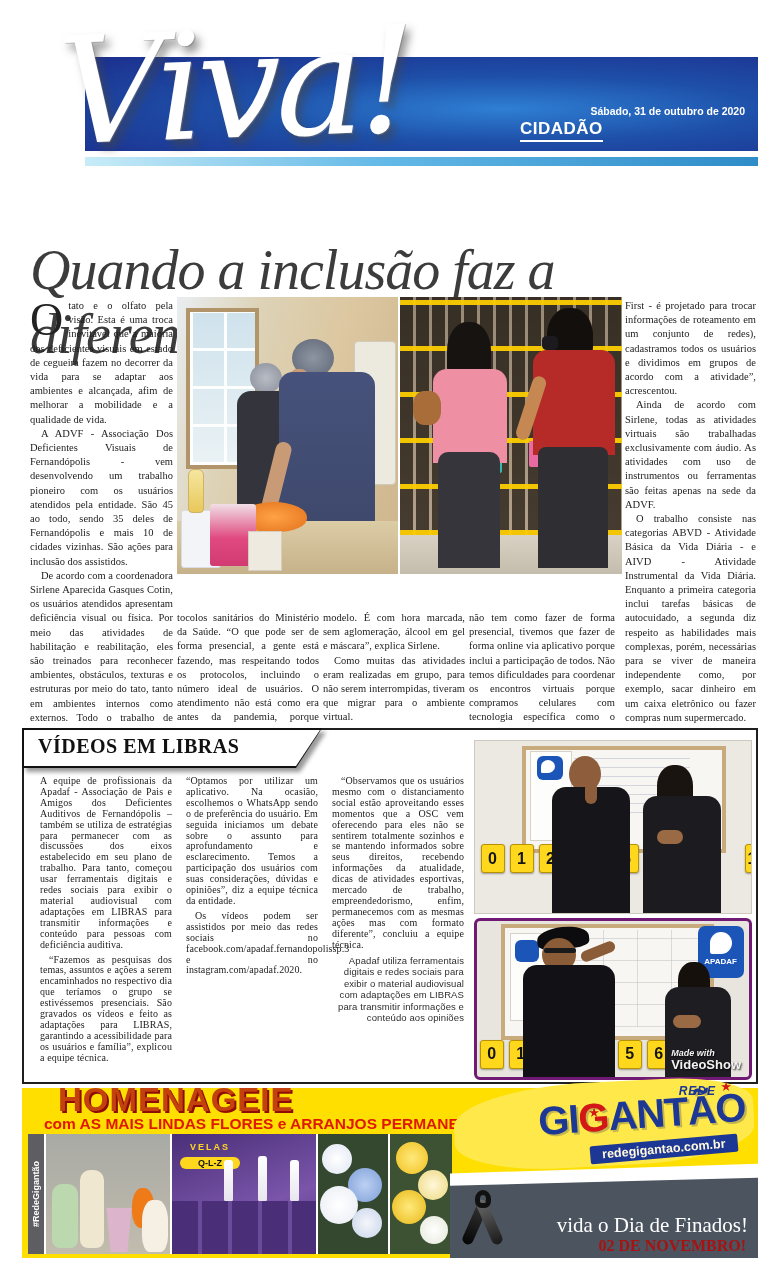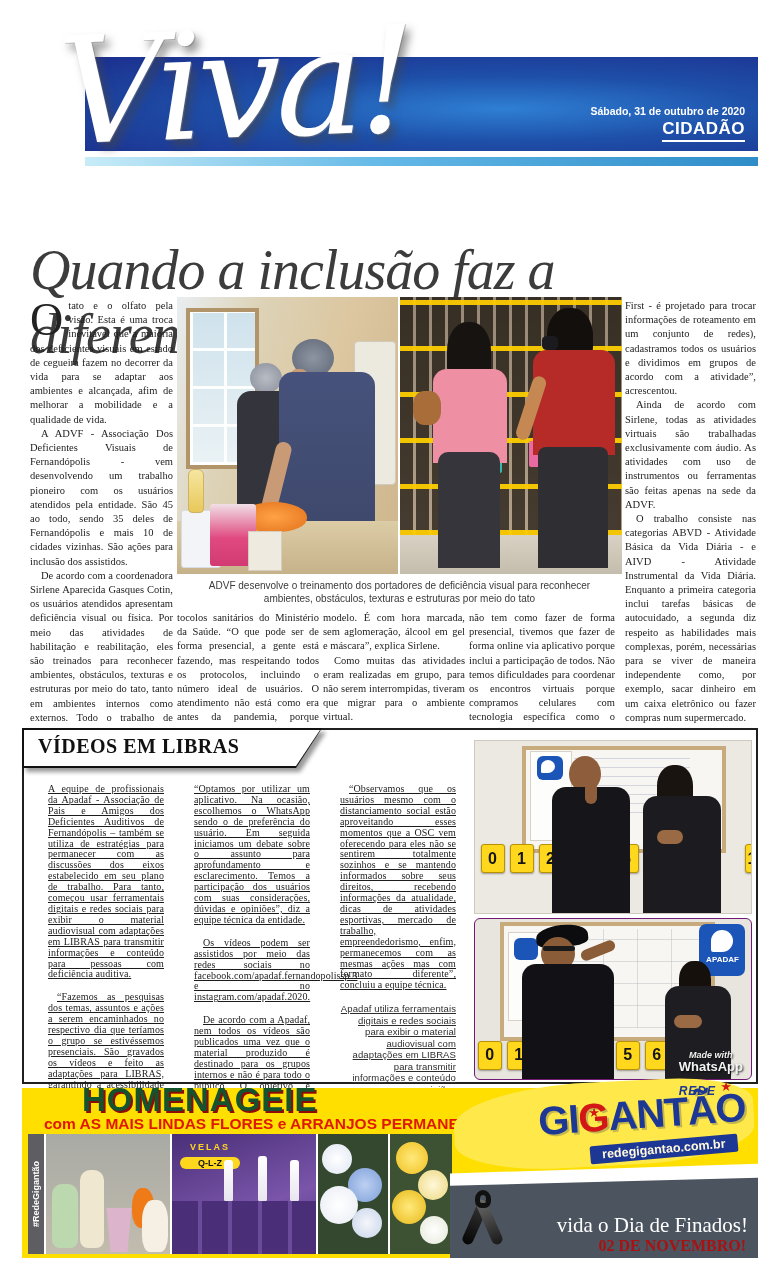--- a/index.html
+++ b/index.html
@@ -10,21 +10,21 @@
   
   .banner { position:absolute; left:85px; top:57px; width:673px; height:94px;
             background:radial-gradient(ellipse at 62% 55%, #2e7fd4 0%, #1e4fa8 45%, #1c2f8e 100%); }
   .banner-strip { position:absolute; left:85px; top:154px; width:673px; height:12px;
             background:linear-gradient(to right,#c8ecf8,#62b8e6 45%,#2e8cc8); border-top:3px solid #fff; }
   .logo { position:absolute; left:58px; top:12px; z-index:3; color:#fff;
           font:italic 400 148px/1 "DejaVu Serif",serif; letter-spacing:-6px; transform:rotate(-2deg);
           text-shadow:5px 7px 9px rgba(70,70,70,.55), 1px 1px 0 rgba(150,150,150,.5); }
   .mast-date { position:absolute; left:520px; top:105px; width:225px; text-align:right; color:#fff;
           font:700 10.5px/12px "Liberation Sans","DejaVu Sans",sans-serif; z-index:4; }
-  .mast-section { position:absolute; left:520px; top:119px; width:225px; text-align:right; z-index:4; }
+  .mast-section { position:absolute; left:520px; top:119px; width:225px; z-index:4; }
   .mast-section span { display:inline-block; color:#fff; border-bottom:2px solid #fff; padding-bottom:1px;
           font:800 17px/20px "Liberation Sans","DejaVu Sans",sans-serif; letter-spacing:.5px; }
 
   
   .headline { position:absolute; left:30px; top:200px; width:728px;
           font:italic 400 56px/1.15 "Liberation Serif",serif; color:#3c3c3c; letter-spacing:-1px; }
 
   
   .col { position:absolute; font:10.5px/14.2px "Liberation Serif",serif; color:#1c1c1c;
          text-align:justify; }
@@ -49,72 +49,72 @@
       background:
         repeating-linear-gradient(0deg, rgba(252,204,0,.95) 0 5px, rgba(0,0,0,0) 5px 46px),
         repeating-linear-gradient(90deg, rgba(28,24,20,.65) 0 13px, rgba(235,225,210,.35) 13px 16px),
         linear-gradient(#6a5a44,#937d62); }
   .photoB .floor { position:absolute; left:0; right:0; bottom:0; height:14%;
       background:linear-gradient(#d9d2c4,#c4bcac); }
 
   .photoC { left:450px; top:10px;  width:278px; height:174px; background:#ece9e2;
             border:1px solid #cfcac0; }
   .photoD { left:450px; top:188px; width:278px; height:162px; background:#e8e5de;
-            border:1px solid #701a75; border-radius:6px; }
+            border:3px solid #701a75; border-radius:6px; }
   .board { position:absolute; background:#f7f6f2; border:4px solid #c8ab7c; }
   .scribble { position:absolute; opacity:.5;
       background:repeating-linear-gradient(0deg, rgba(90,100,150,.45) 0 1px, transparent 1px 9px); }
   .gridlines { position:absolute; opacity:.4;
       background:
         repeating-linear-gradient(0deg, rgba(110,110,130,.5) 0 1px, transparent 1px 22px),
         repeating-linear-gradient(90deg, rgba(110,110,130,.5) 0 1px, transparent 1px 34px); }
   .cardrow { position:absolute; display:flex; gap:5px; align-items:flex-start; }
   .card { width:24px; height:29px; flex:0 0 auto; background:#ffd81e; border:1px solid #b89200;
           border-radius:3px; color:#151515; display:flex; align-items:center; justify-content:center;
           font:800 16px "Liberation Sans","DejaVu Sans",sans-serif; box-shadow:0 1px 2px rgba(0,0,0,.35); }
   .apadaf-badge { position:absolute; background:#1c55b8; border-radius:7px; color:#fff; text-align:center;
           font:800 8px/9px "Liberation Sans","DejaVu Sans",sans-serif; padding-top:4px; }
   .apadaf-badge .glyph { display:block; width:22px; height:22px; margin:2px auto 3px auto; background:#fff;
           border-radius:50% 50% 50% 10%; }
-  .watermark { position:absolute; right:8px; bottom:6px; text-align:center; color:#f2f2f2;
+  .watermark { position:absolute; right:8px; bottom:6px; text-align:left; color:#f2f2f2;
           font-family:"Liberation Sans","DejaVu Sans",sans-serif;
           text-shadow:1px 1px 2px rgba(0,0,0,.8); }
   .watermark .w1 { font:italic 700 9px/9px "Liberation Sans",sans-serif; display:block; }
   .watermark .w2 { font:800 13px/13px "Liberation Sans",sans-serif; display:block; }
 
   
   .libras-box { position:absolute; left:22px; top:728px; width:736px; height:356px;
           border:2px solid #1f1f1f; background:#fff; }
   .tab-wrap { position:absolute; left:-2px; top:-2px; width:300px; height:40px;
           filter:drop-shadow(4px 4px 2px rgba(0,0,0,.4)); z-index:5; }
   .tab-border { position:absolute; inset:0; background:#111;
           clip-path:polygon(0 0, 100% 0, calc(100% - 26px) 100%, 0 100%); }
   .tab-inner { position:absolute; inset:2px; background:#fff;
           clip-path:polygon(0 0, 100% 0, calc(100% - 24px) 100%, 0 100%); }
   .tab-text { position:absolute; left:16px; top:7px; font:700 20px "Liberation Serif",serif;
           color:#111; letter-spacing:.5px; z-index:2; }
   .lcol { position:absolute; width:140px; font:10px/10.9px "Liberation Serif",serif; color:#1c1c1c;
           text-align:justify; letter-spacing:.1px; }
-  .lcol p { margin:12px; text-indent:9px;text-decoration:underline; }
+  .lcol p { margin:4px; text-indent:9px; }
   .lcol p.np { text-indent:0; }
   .L1 { left:12px;  top:42px; height:300px; }
   .L2 { left:158px; top:42px; height:300px; }
   .L3 { left:304px; top:42px; height:300px; }
   .caption2 { margin-top:14px; text-align:right; text-indent:0 !important;
           font:400 9.5px/11.5px "Liberation Sans","DejaVu Sans",sans-serif; color:#2e2e2e; }
 
   
   .head { border-radius:50%; }
   .torso { border-radius:14px 14px 0 0; }
 
   
   .ad { position:absolute; left:22px; top:1088px; width:736px; height:170px; background:#ffdf00; }
-  .ad-headline { position:absolute; left:36px; top:-6px; color:#14532d;
+  .ad-headline { position:absolute; left:36px; top:-6px; color:#c2410c;
           font:900 33px/36px "Liberation Sans","DejaVu Sans",sans-serif; letter-spacing:1px;
-          text-shadow:2px 2px 0 #8f0c06;margin-left:24px; }
+          text-shadow:2px 2px 0 #8f0c06; }
   .ad-sub { position:absolute; left:22px; top:27px; color:#e01800;
           font:800 15.5px/17px "Liberation Sans","DejaVu Sans",sans-serif; }
   .strip { position:absolute; left:6px; top:46px; height:120px; display:flex; }
   .hashtag { width:16px; background:#5e5e62; color:#fff; display:flex; align-items:center; justify-content:center;
           font:600 9px "Liberation Sans",sans-serif; writing-mode:vertical-rl; transform:rotate(180deg); }
   .seg { position:relative; height:100%; overflow:hidden; border-left:2px solid #fff; }
   .seg-vases { width:126px; background:linear-gradient(#a8aaa4,#c2bcae); }
   .seg-candles { width:146px; background:linear-gradient(160deg,#4a2f78,#7a55aa 60%,#5a3a8a); }
   .seg-flowers1 { width:72px; background:#33482e; }
   .seg-flowers2 { width:64px; background:#3c5232; }
@@ -206,24 +206,20 @@
     <div class="el torso" style="left:15%;top:26%;width:74px;height:34%;background:#ef8fa4;"></div>
     <div class="el" style="left:17%;top:56%;width:62px;height:42%;background:#35353b;border-radius:10px 10px 0 0;"></div>
     <div class="el" style="left:6%;top:34%;width:28px;height:34px;background:#a86d38;border-radius:40%;"></div>
     <div class="el head" style="left:66%;top:4%;width:46px;height:60px;background:#120f0d;border-radius:45% 45% 35% 35%;"></div>
     <div class="el" style="left:64%;top:14%;width:16px;height:14px;background:#1b1b1f;border-radius:30%;"></div>
     <div class="el torso" style="left:60%;top:19%;width:82px;height:38%;background:#b62a28;"></div>
     <div class="el" style="left:56%;top:28%;width:14px;height:24%;background:#c58853;border-radius:8px;transform:rotate(18deg);"></div>
     <div class="el" style="left:62%;top:54%;width:70px;height:44%;background:#2e2e33;border-radius:8px 8px 0 0;"></div>
   </div>
 
-  <div class="caption1">
-    <span>ADVF desenvolve o treinamento dos portadores de deficiência visual para reconhecer</span><br>
-    <span>ambientes, obstáculos, texturas e estruturas por meio do tato</span>
-  </div>
 
   <div class="col c2">
     <p class="np">tocolos sanitários do Ministério da Saúde. “O que pode ser de forma presencial, a gente está fazendo, mas respeitando todos os protocolos, incluindo o número ideal de usuários. O atendimento não está como era antes da pandemia, porque tivemos que adotar um novo</p>
   </div>
   <div class="col c3">
     <p class="np">modelo. É com hora marcada, sem aglomeração, álcool em gel e máscara”, explica Sirlene.</p>
     <p>Como muitas das atividades eram realizadas em grupo, para não serem interrompidas, tiveram que migrar para o ambiente virtual.</p>
     <p>“Como as atividades em grupo</p>
   </div>
   <div class="col c4">
@@ -244,21 +240,20 @@
       <div class="tab-text">VÍDEOS EM LIBRAS</div>
     </div>
 
     <div class="lcol L1">
       <p class="np">A equipe de profissionais da Apadaf - Associação de Pais e Amigos dos Deficientes Auditivos de Fernandópolis – também se utiliza de estratégias para permanecer com as discussões dos eixos estabelecido em seu plano de trabalho. Para tanto, começou usar ferramentais digitais e redes sociais para exibir o material audiovisual com adaptações em LIBRAS para transmitir informações e conteúdo para pessoas com deficiência auditiva.</p>
       <p>“Fazemos as pesquisas dos temas, assuntos e ações a serem encaminhados no respectivo dia que teríamos o grupo se estivéssemos presenciais. São gravados os vídeos e feito as adaptações para LIBRAS, garantindo a acessibilidade para os usuários e família”, explicou a equipe técnica.</p>
     </div>
     <div class="lcol L2">
       <p class="np">“Optamos por utilizar um aplicativo. Na ocasião, escolhemos o WhatsApp sendo o de preferência do usuário. Em seguida iniciamos um debate sobre o assunto para aprofundamento e esclarecimento. Temos a participação dos usuários com suas considerações, dúvidas e opiniões”, diz a equipe técnica da entidade.</p>
       <p>Os vídeos podem ser assistidos por meio das redes sociais no facebook.com/apadaf.fernandopolissp.3 e no instagram.com/apadaf.2020.</p>
-      <p>De acordo com a Apadaf, nem todos os vídeos são publicados uma vez que o material produzido é destinado para os grupos internos e não é para todo o público. O objetivo é informar o público atendido pela associação por meio da transmissão</p>
     </div>
     <div class="lcol L3">
       <p>“Observamos que os usuários mesmo com o distanciamento social estão aproveitando esses momentos que a OSC vem oferecendo para eles não se sentirem totalmente sozinhos e se mantendo informados sobre seus direitos, recebendo informações da atualidade, dicas de atividades esportivas, mercado de trabalho, empreendedorismo, enfim, permanecemos com as mesmas ações mas com formato diferente”, concluiu a equipe técnica.</p>
       <p class="caption2">Apadaf utiliza ferramentais digitais e redes sociais para exibir o material audiovisual com adaptações em LIBRAS para transmitir informações e conteúdo aos opiniões</p>
     </div>
 
     <div class="ph photoC">
       <div class="board" style="left:17%;top:3%;width:74%;height:62%;"></div>
       <div class="scribble" style="left:36%;top:8%;width:42%;height:34%;"></div>
       <div class="el" style="left:20%;top:6%;width:15%;height:52%;background:#fdfdfb;border:1px solid #d6d2c8;"></div>
@@ -305,21 +300,21 @@
       <div class="el" style="left:22%;top:4%;width:52px;height:22px;background:#0c0c0e;border-radius:50% 50% 30% 30%;transform:rotate(-6deg);"></div>
       <div class="el head" style="left:24%;top:11%;width:34px;height:34px;background:#8a5c38;"></div>
       <div class="el" style="left:24.5%;top:17%;width:32px;height:5px;background:#1a1a1a;border-radius:2px;"></div>
       <div class="el torso" style="left:17%;top:28%;width:92px;height:72%;background:#121216;"></div>
       <div class="el" style="left:38%;top:16%;width:36px;height:11px;background:#8a5c38;border-radius:6px;transform:rotate(-22deg);"></div>
       <div class="el head" style="left:74%;top:26%;width:32px;height:40px;background:#15100c;border-radius:45% 45% 35% 35%;"></div>
       <div class="el torso" style="left:69%;top:42%;width:66px;height:58%;background:#1d1d22;"></div>
       <div class="el" style="left:72%;top:60%;width:28px;height:13px;background:#9a6a44;border-radius:8px;"></div>
       <div class="watermark">
         <span class="w1">Made with</span>
-        <span class="w2">WhatsApp</span>
+        <span class="w2">VideoShow</span>
       </div>
     </div>
   </div>
 
   <div class="ad">
     <div class="ad-headline">HOMENAGEIE</div>
     <div class="ad-sub">com AS MAIS LINDAS FLORES e ARRANJOS PERMANENTES</div>
 
     <div class="strip">
       <div class="hashtag">#RedeGigantão</div>

